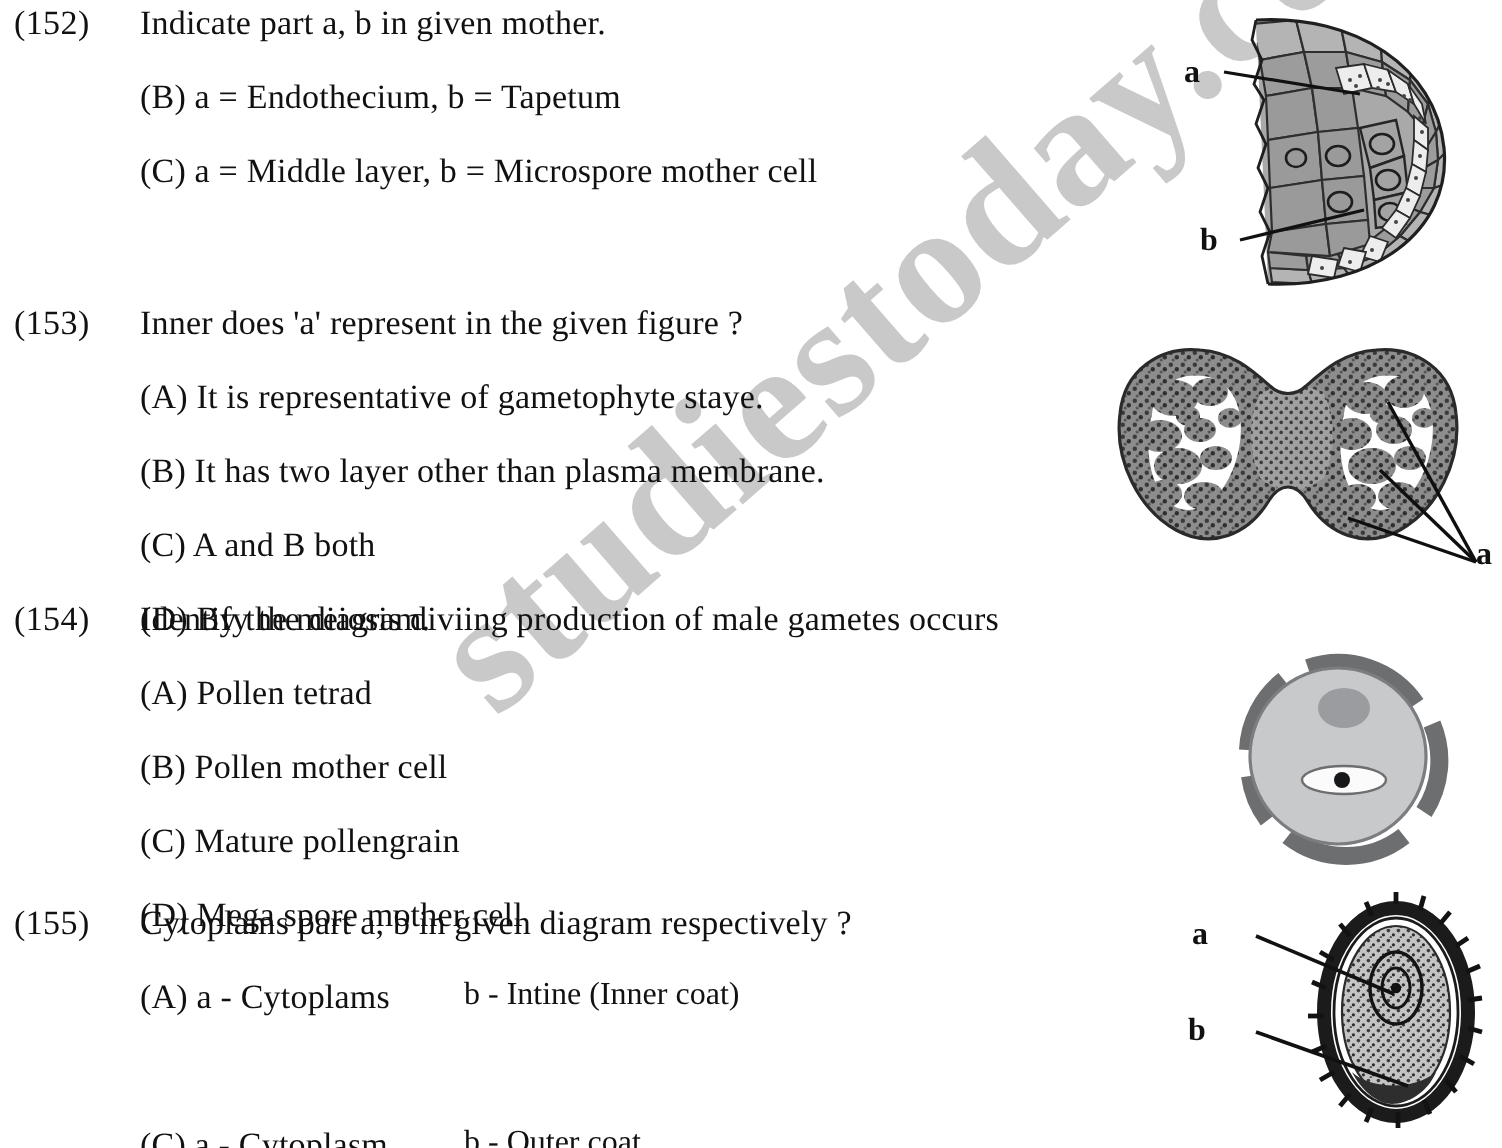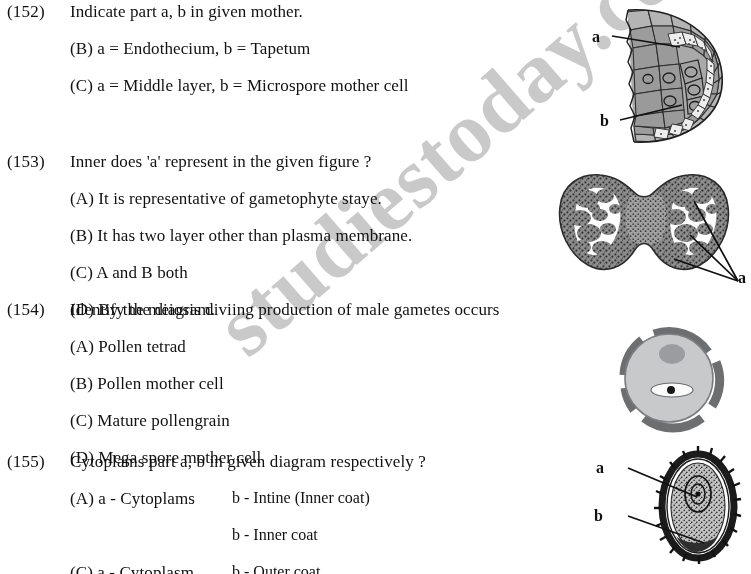--- a/index.html
+++ b/index.html
@@ -165,21 +165,20 @@
     <div class="qblock" style="top:452px;">
       <div class="qhead">
         <span class="qnum">(155)</span>
         <span class="qtext">Cytoplams part a, b in given diagram respectively ?</span>
       </div>
       <div class="opt">
         <span class="otxt">(A) a - Cytoplams</span>
         <span class="ocol2">b - Intine (Inner coat)</span>
       </div>
       <div class="opt">
-        <span class="ocol2">b - Inner coat</span>
       </div>
       <div class="opt">
         <span class="otxt">(C) a - Cytoplasm,</span>
         <span class="ocol2">b - Outer coat</span>
       </div>
     </div>
 
   </div>
 
   <div class="figcol">

